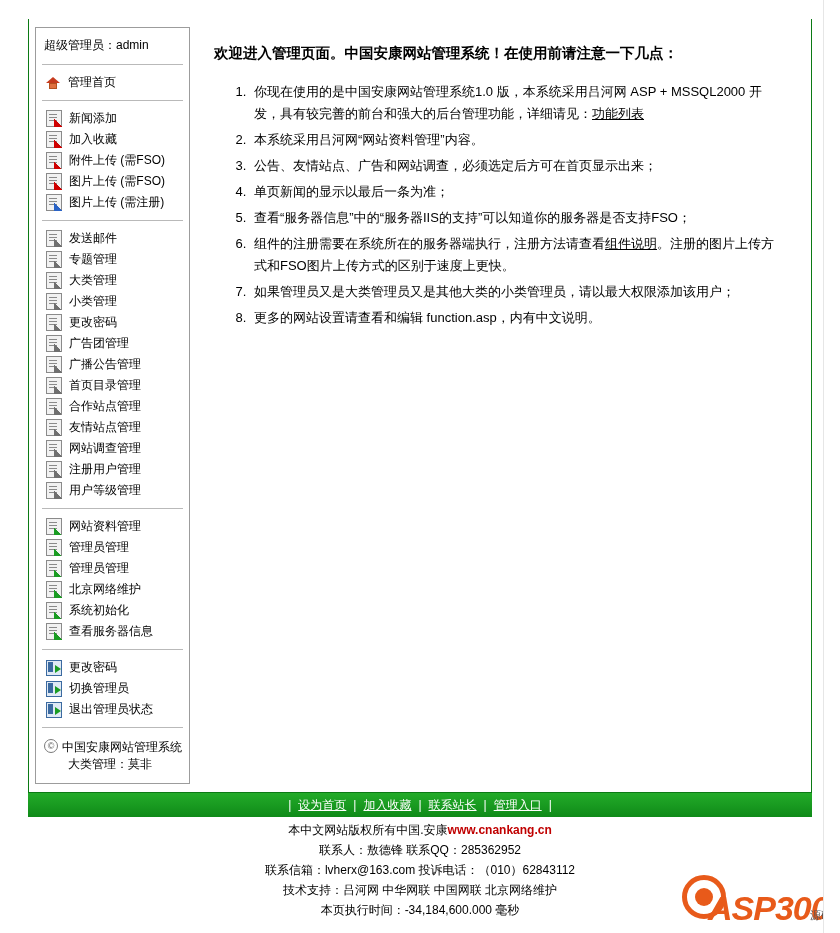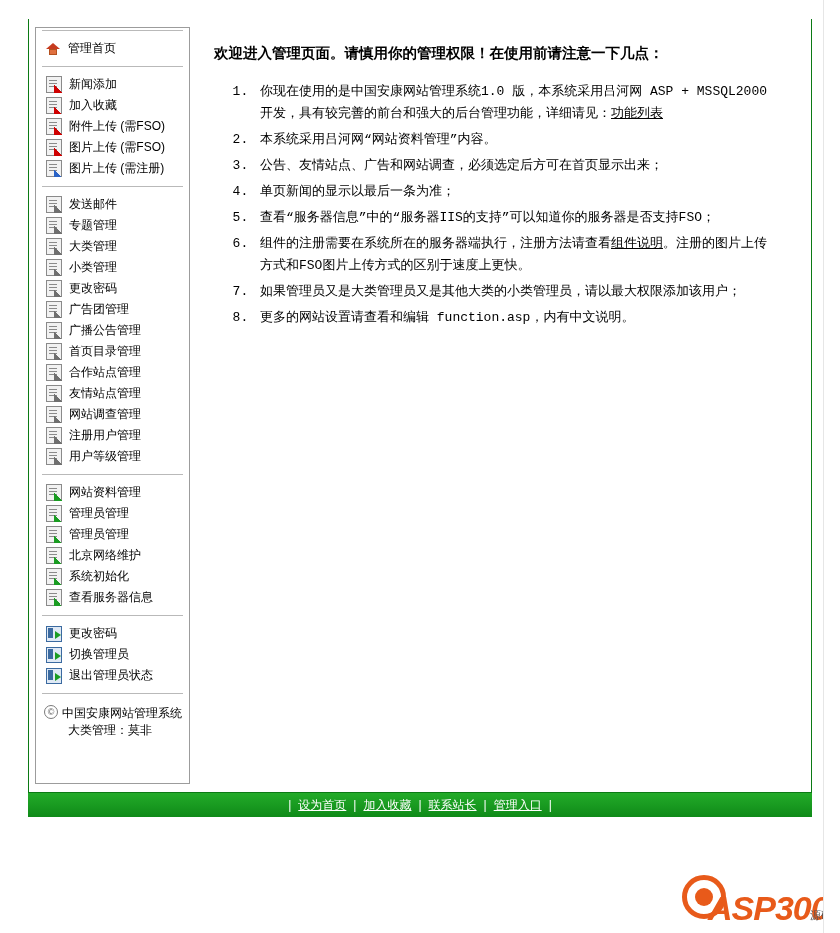--- a/index.html
+++ b/index.html
@@ -214,24 +214,23 @@
     color: #000000;
   }
   .content h1 {
     font-size: 14.5px;
     font-weight: bold;
     margin: 0 0 18px 0;
     color: #000000;
     line-height: 20px;
   }
   .content ol {
-    margin: 12px;
+    margin: 6px;
     padding-left: 30px;
     line-height: 22px;
-    font-family: Liberation Mono, monospace;
   }
   .content ol li {
     margin-bottom: 4px;
     padding-left: 4px;
   }
   .content a {
     color: #000000;
     text-decoration: underline;
   }
 
@@ -330,20 +329,21 @@
     <span class="home-ico"></span>
     <span class="crumb">
       <span>当前位置：</span><a href="#">中国 安康</a><span class="sep">&gt;</span><span>管理首页</span>
     </span>
   </div>
 
   <div class="frame">
 
     <div class="sidebar">
 
+      <div class="sb-admin">超级管理员：admin</div>
       <hr class="sb-rule">
 
       <div class="sb-group">
         <div class="sb-item">
           <span class="ico ico-home"></span>
           <a href="#" class="label">管理首页</a>
         </div>
       </div>
       <hr class="sb-rule">
 
@@ -523,21 +523,21 @@
         <div class="copy">
           <span class="c-ico">©</span>
           <span>中国安康网站管理系统</span>
         </div>
         <div class="line2">大类管理：莫非</div>
       </div>
 
     </div>
 
     <div class="content">
-      <h1>欢迎进入管理页面。请慎用你的管理权限！在使用前请注意一下几点：</h1>
+      <h1>欢迎进入管理页面。中国安康网站管理系统！在使用前请注意一下几点：</h1>
       <ol>
         <li>
           <span>你现在使用的是中国安康网站管理系统1.0 版，本系统采用吕河网 ASP + MSSQL2000 开发，具有较完善的前台和强大的后台管理功能，详细请见：</span><a href="#">功能列表</a>
         </li>
         <li>本系统采用吕河网“网站资料管理”内容。</li>
         <li>公告、友情站点、广告和网站调查，必须选定后方可在首页显示出来；</li>
         <li>单页新闻的显示以最后一条为准；</li>
         <li>查看“服务器信息”中的“服务器IIS的支持”可以知道你的服务器是否支持FSO；</li>
         <li>
           <span>组件的注册需要在系统所在的服务器端执行，注册方法请查看</span><a href="#">组件说明</a><span>。注册的图片上传方式和FSO图片上传方式的区别于速度上更快。</span>
@@ -554,20 +554,29 @@
     <a href="#">设为首页</a>
     <span class="pipe">|</span>
     <a href="#">加入收藏</a>
     <span class="pipe">|</span>
     <a href="#">联系站长</a>
     <span class="pipe">|</span>
     <a href="#">管理入口</a>
     <span class="pipe">|</span>
   </div>
 
+  <div class="pagefooter">
+    <div>
+      <span>本中文网站版权所有中国.安康</span><a href="#" class="red">www.cnankang.cn</a>
+    </div>
+    <div>联系人：敖德锋 联系QQ：285362952</div>
+    <div>联系信箱：lvherx@163.com 投诉电话：（010）62843112</div>
+    <div>技术支持：吕河网 中华网联 中国网联 北京网络维护</div>
+    <div>本页执行时间：-34,184,600.000 毫秒</div>
+  </div>
 
   <div class="logo">
     <span class="ring"></span>
     <span class="txt">ASP300</span>
     <span class="sub">源码</span>
   </div>
 
   <div class="edge"></div>
 
 </div>

